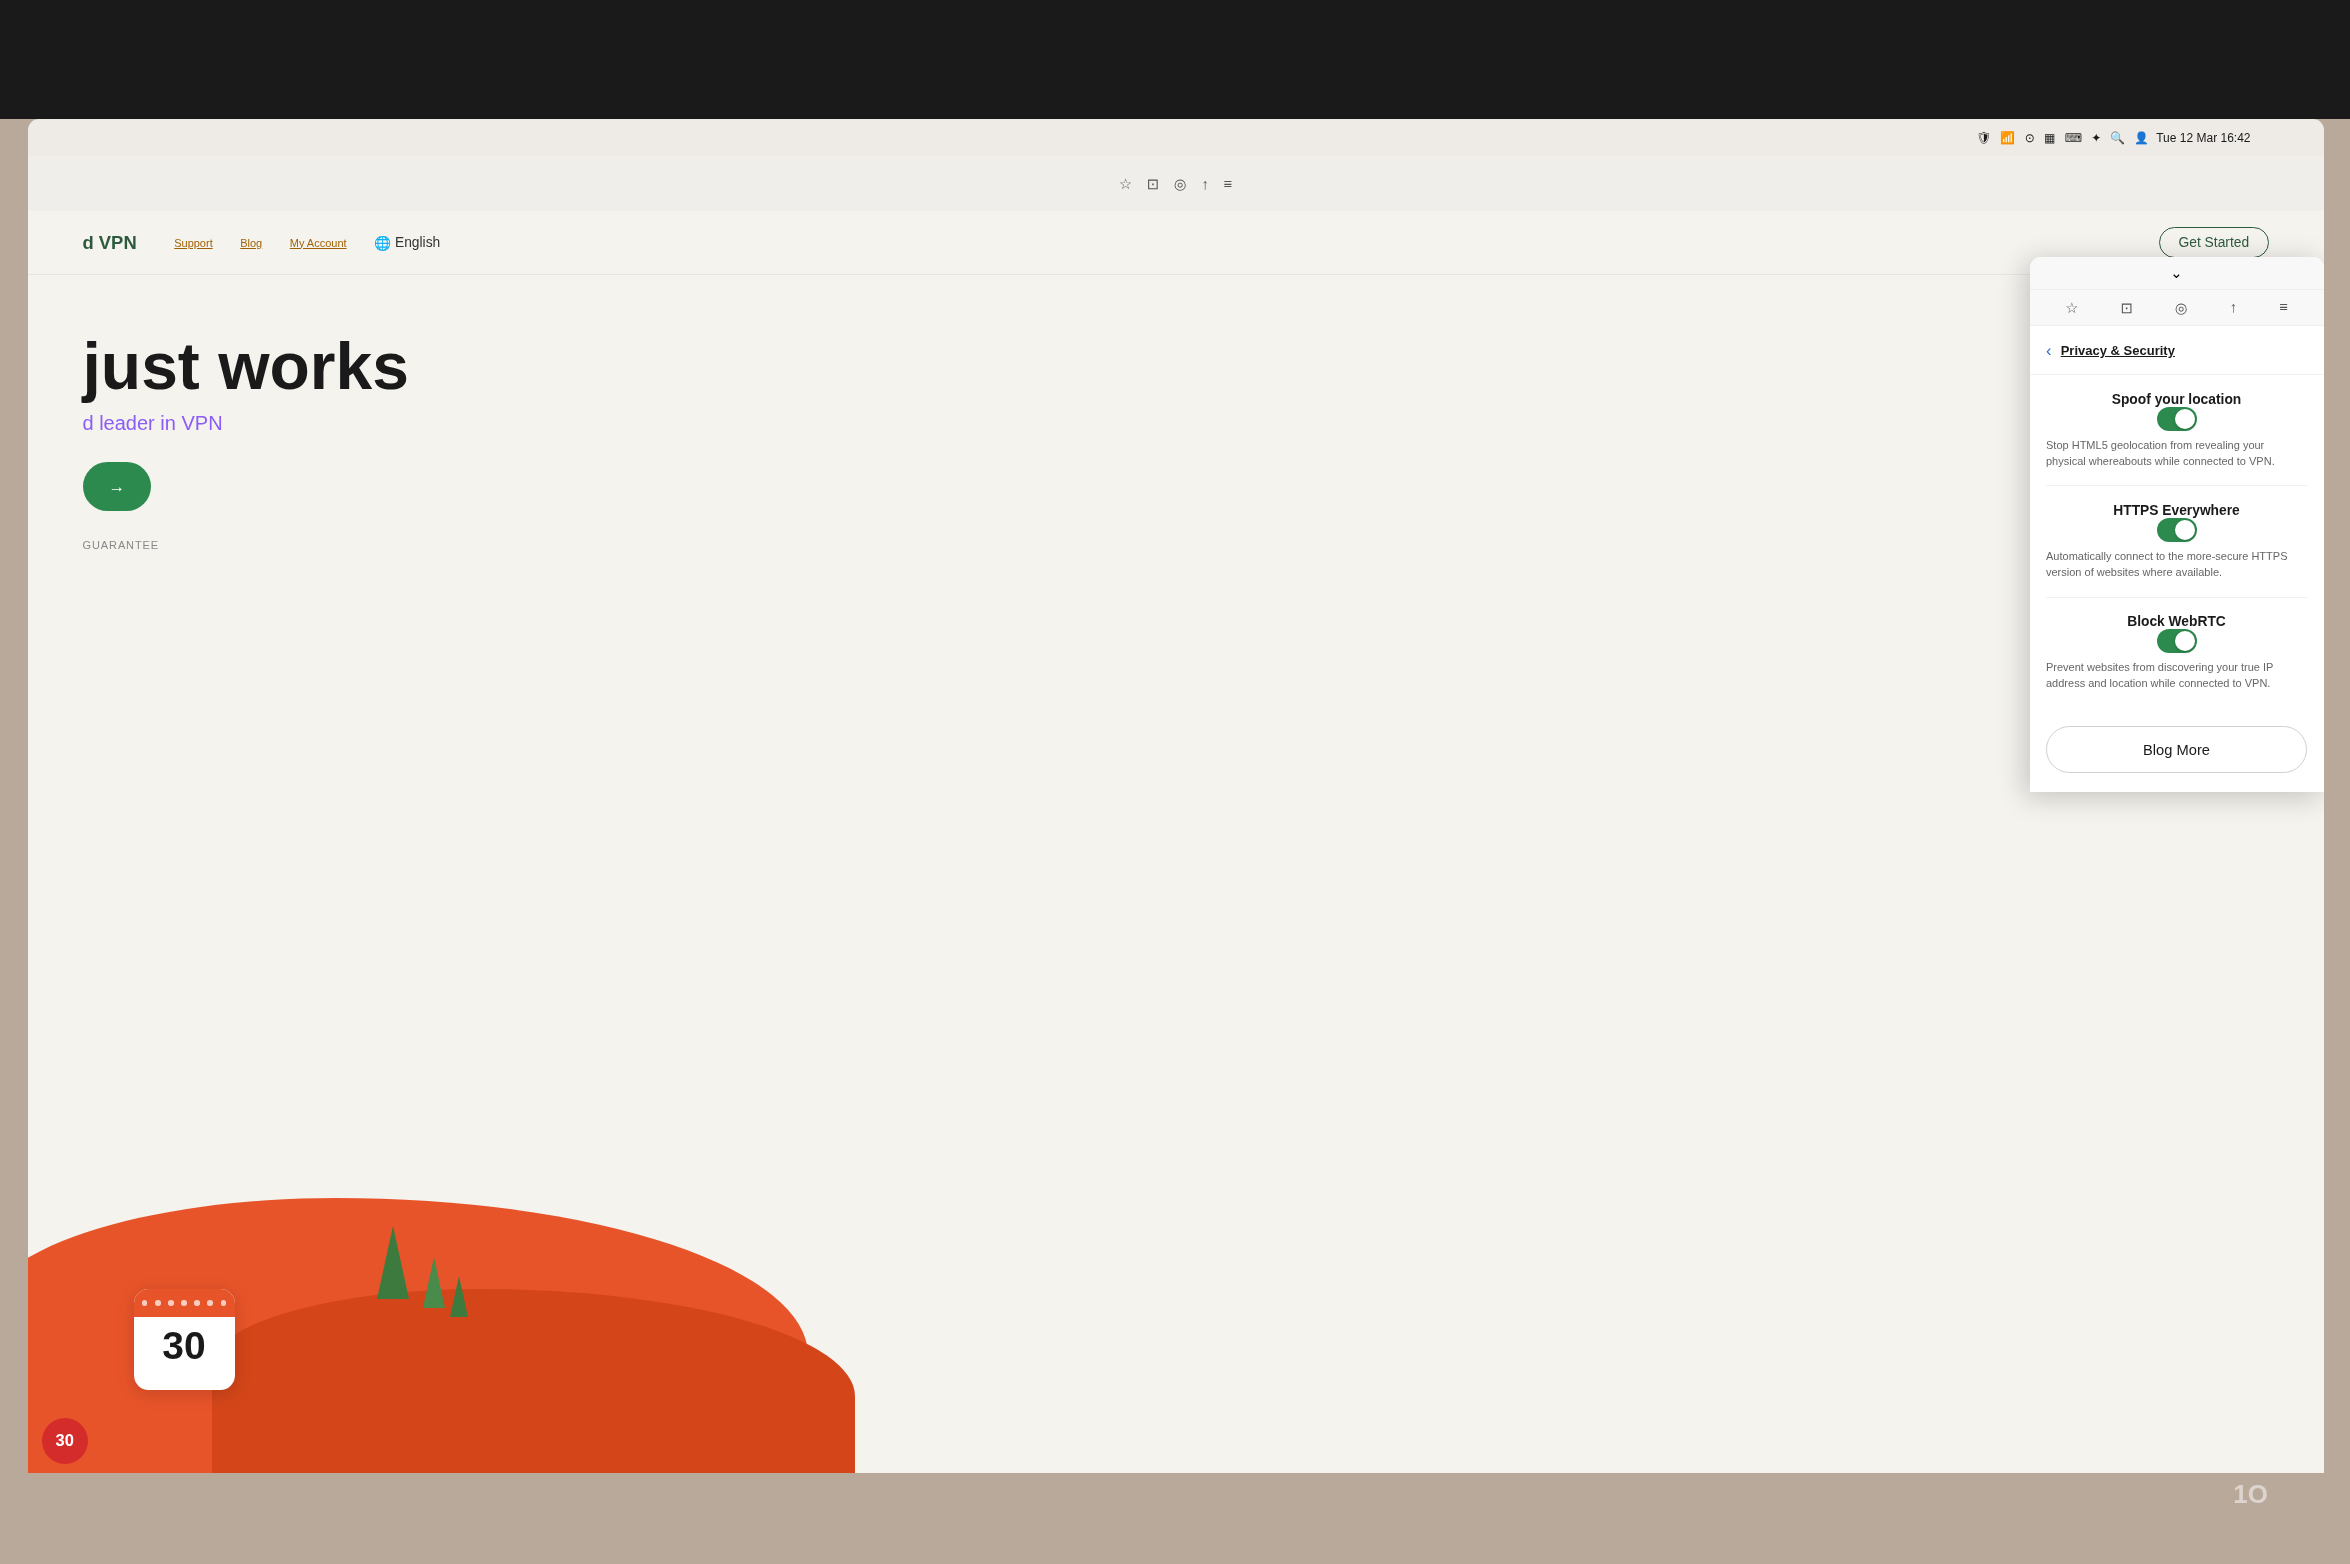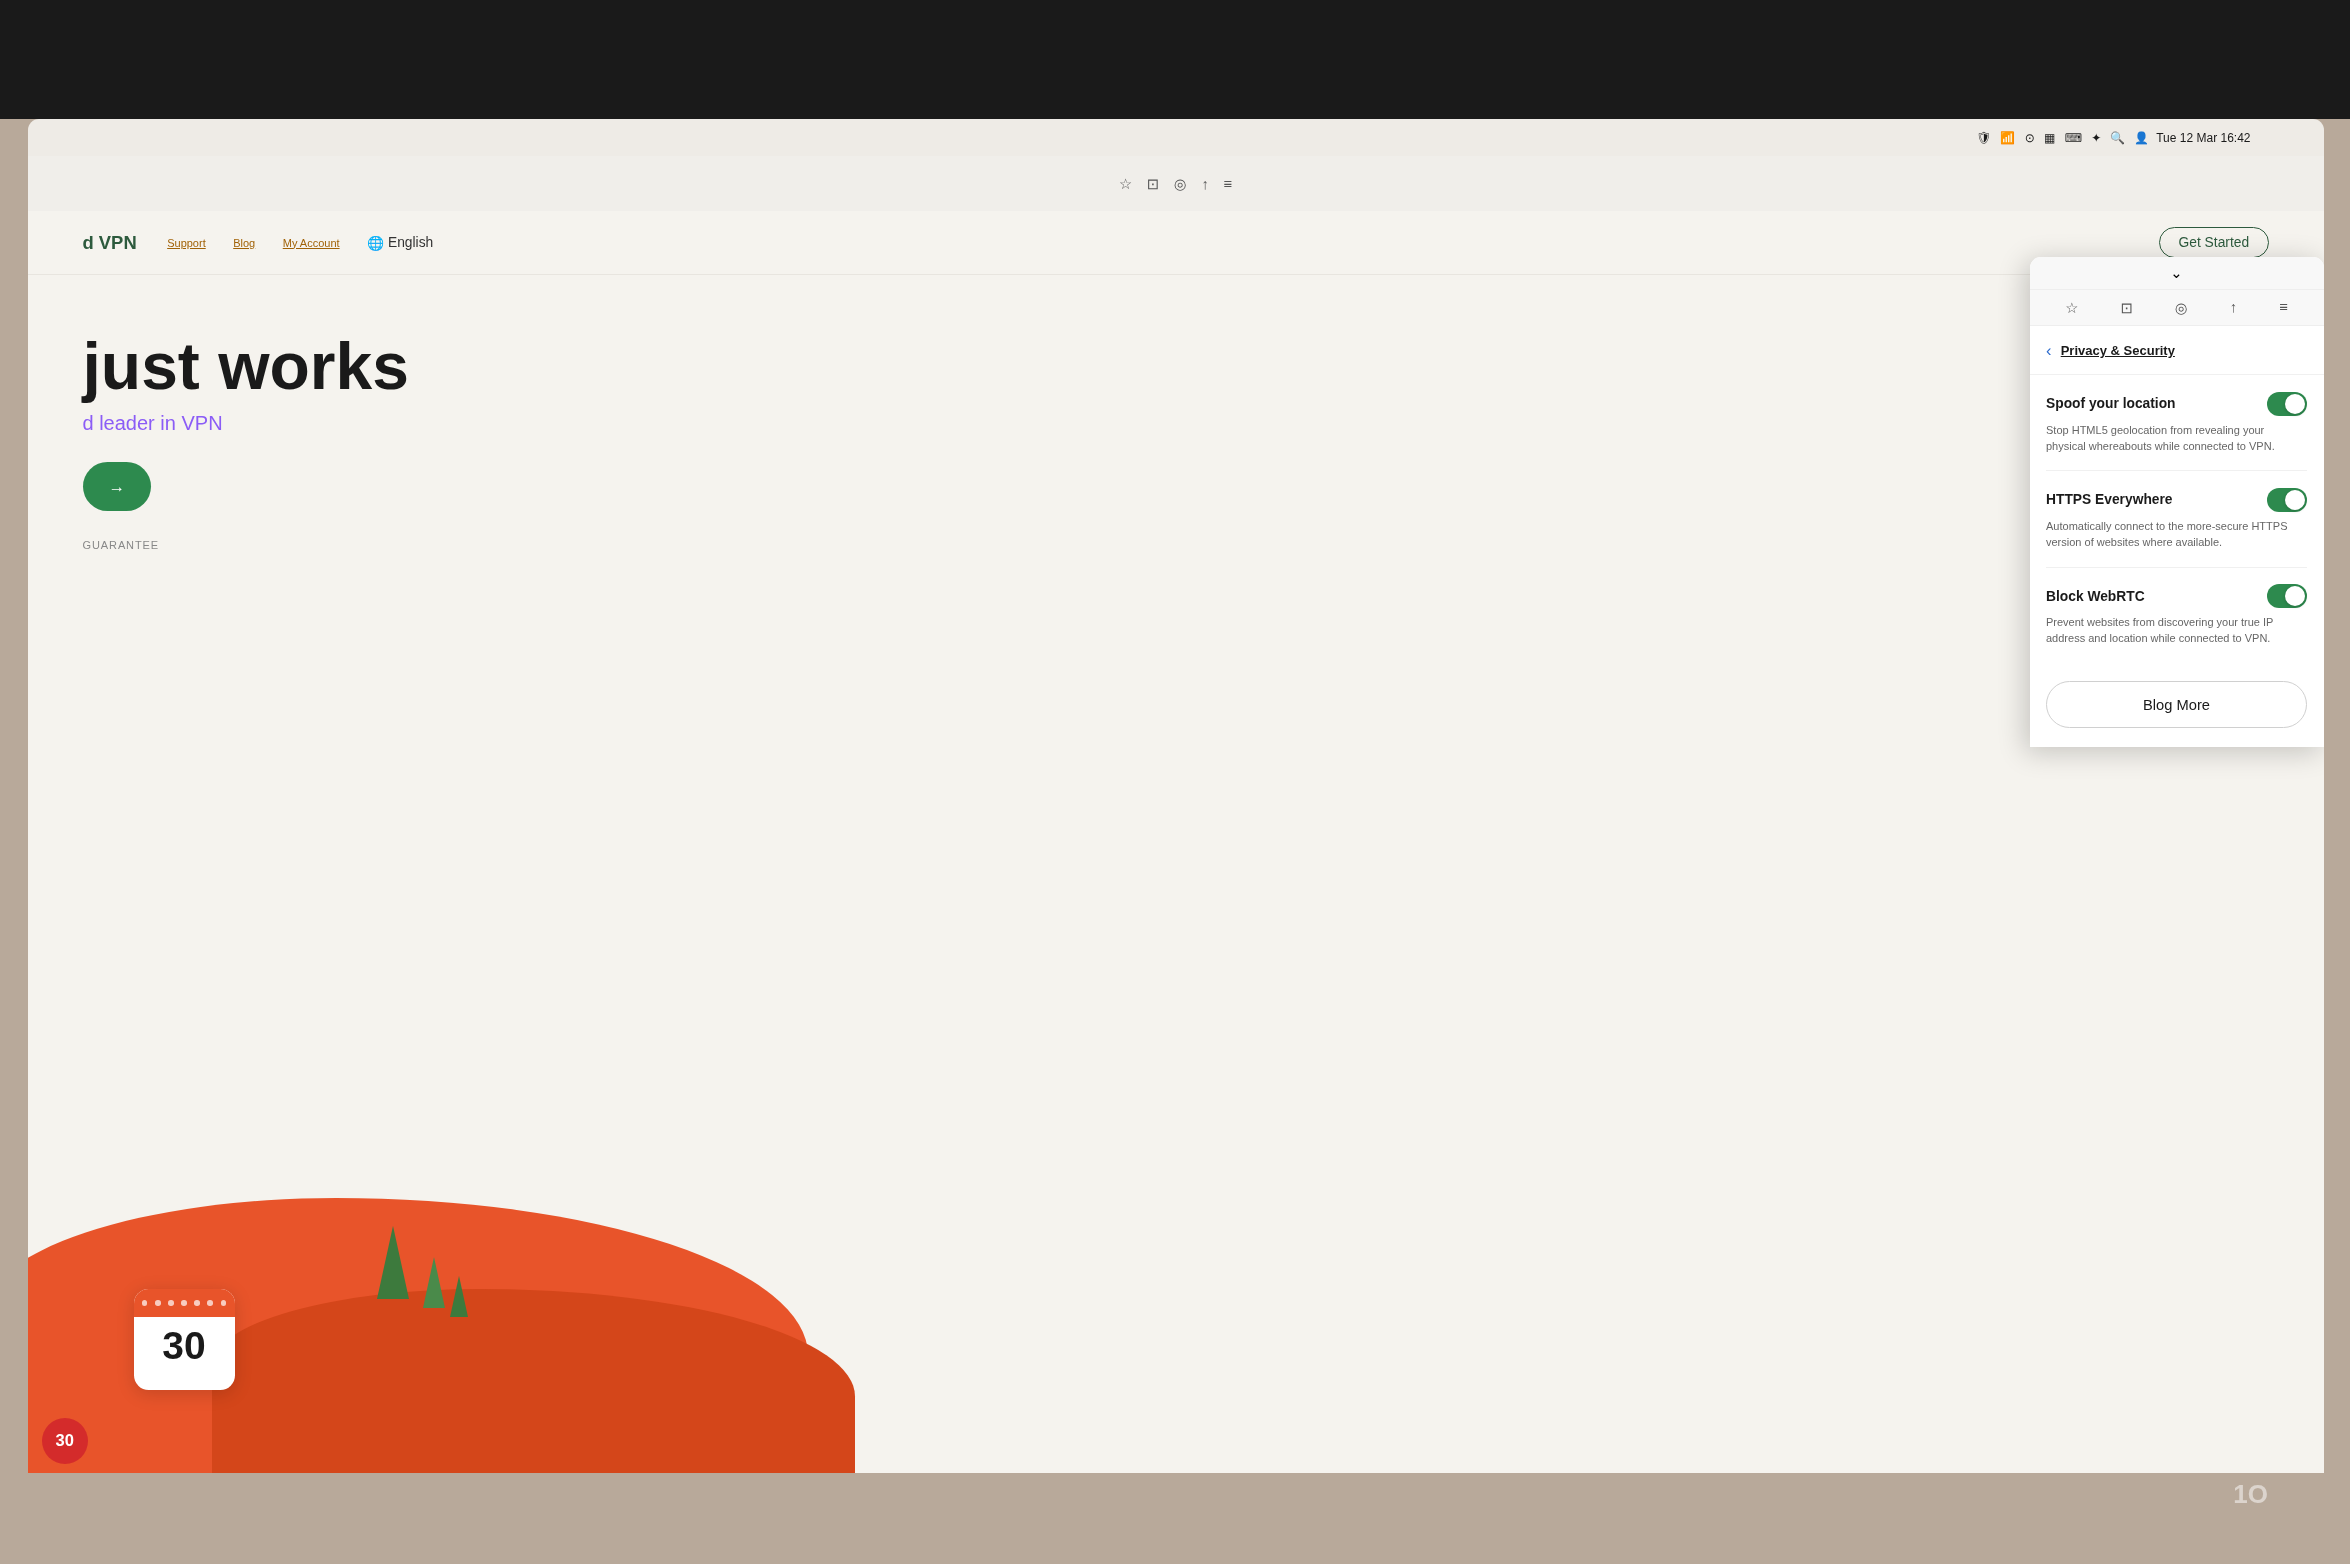--- a/index.html
+++ b/index.html
@@ -102,21 +102,21 @@
       align-items: center;
       padding: 0 55px;
       gap: 27.5px;
       border-bottom: 0.9px solid #e8e5df;
     }
 
     .vpn-nav-logo {
       font-size: 18.4px;
       font-weight: 700;
       color: #2d5a3d;
-      margin-right: 3px;
+      margin-right: 10px;
     }
 
     .vpn-nav-link {
       font-size: 11px;
       color: #a16207;
       cursor: pointer;
       text-decoration: underline;
     }
 
     .vpn-nav-lang {
@@ -370,20 +370,21 @@
 
     .panel-setting:last-child {
       border-bottom: none;
     }
 
     .setting-row {
       display: flex;
       align-items: center;
       justify-content: space-between;
       margin-bottom: 7.3px;
+      flex-direction: column;
     }
 
     .setting-name {
       font-size: 13.8px;
       font-weight: 600;
       color: #1a1a1a;
     }
 
     .setting-desc {
       font-size: 11px;

